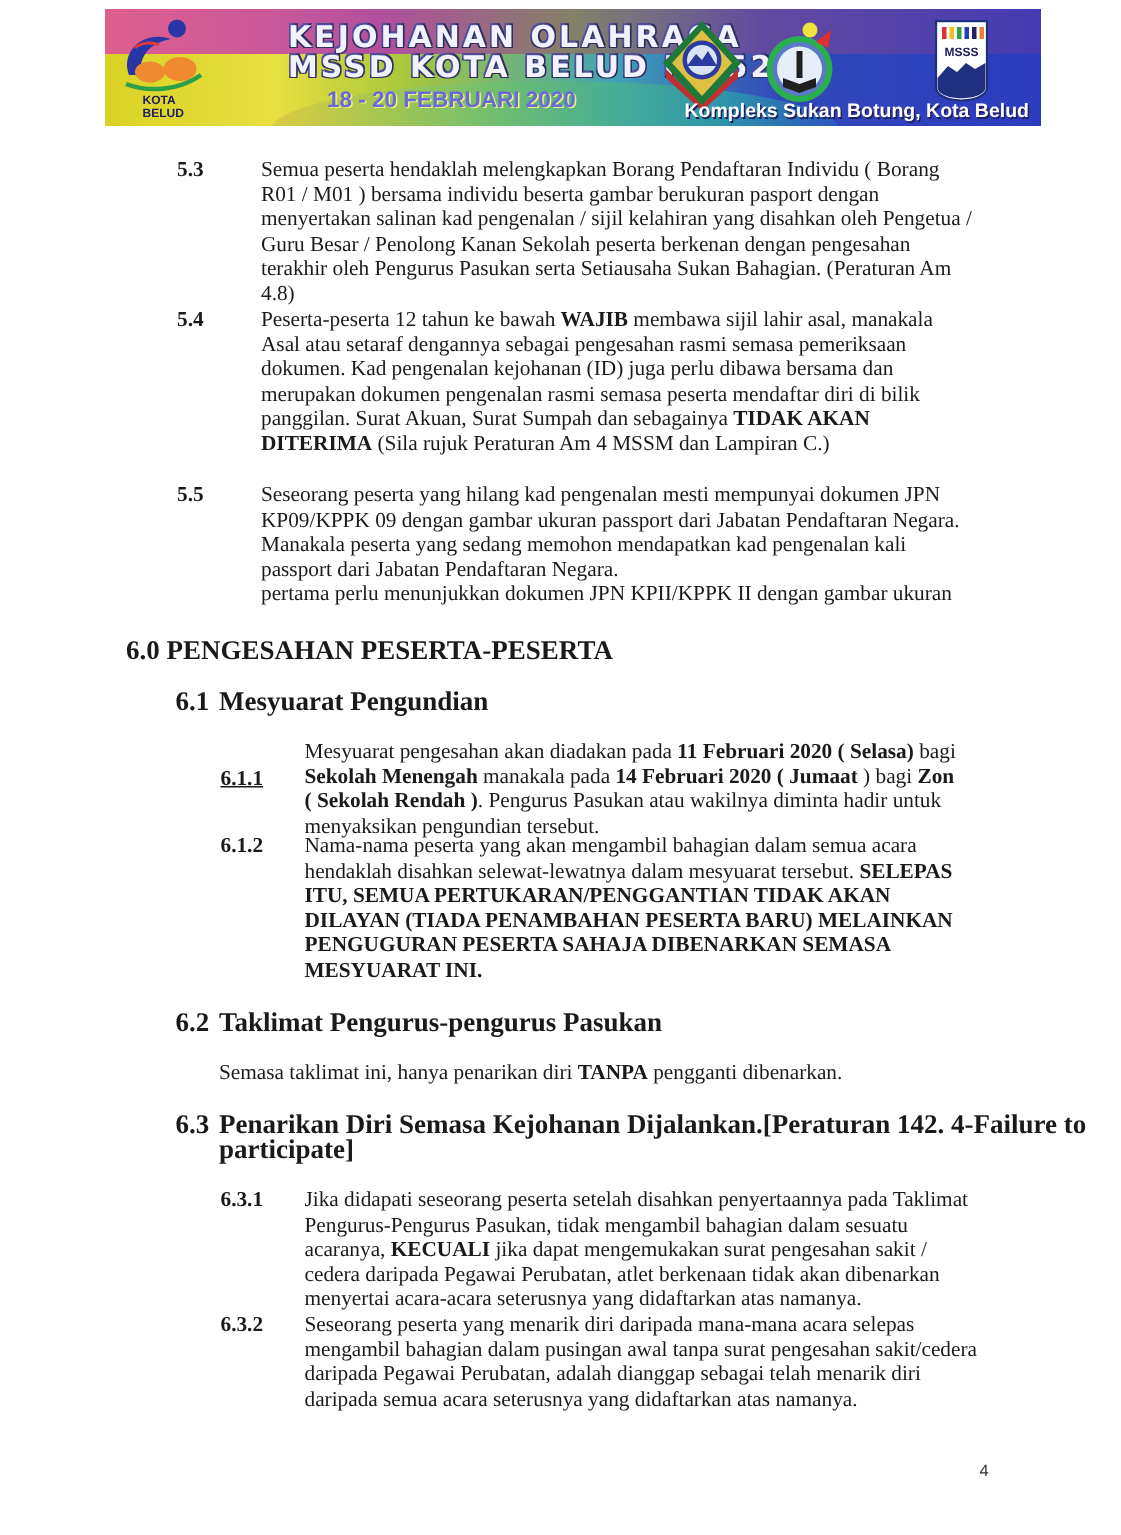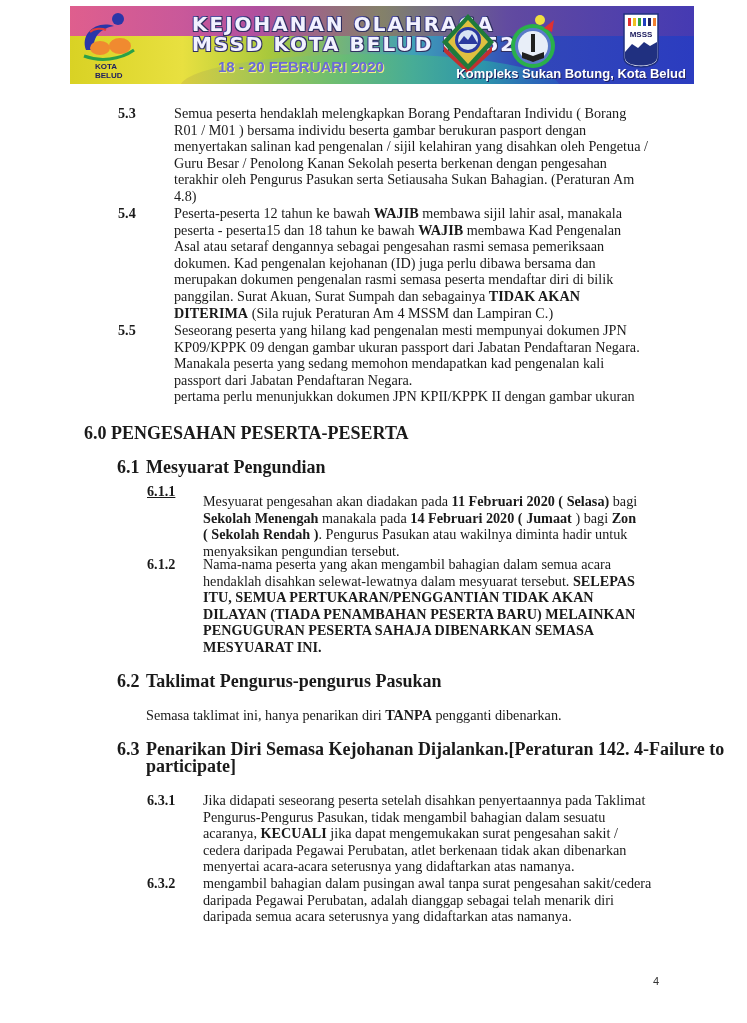--- a/index.html
+++ b/index.html
@@ -101,21 +101,20 @@
       <span class="ln"><span>Semua peserta hendaklah melengkapkan Borang Pendaftaran Individu ( Borang</span></span>
       <span class="ln"><span>R01 / M01 ) bersama individu beserta gambar berukuran pasport dengan</span></span>
       <span class="ln"><span>menyertakan salinan kad pengenalan / sijil kelahiran yang disahkan oleh Pengetua /</span></span>
       <span class="ln"><span>Guru Besar / Penolong Kanan Sekolah peserta berkenan dengan pengesahan</span></span>
       <span class="ln"><span>terakhir oleh Pengurus Pasukan serta Setiausaha Sukan Bahagian. (Peraturan Am</span></span>
       <span class="ln"><span>4.8)</span></span>
     </div>
     <div class="num" style="left: 118px; top: 205px;">5.4</div>
     <div class="para" style="left: 174px; top: 205px;">
       <span class="ln"><span>Peserta-peserta 12 tahun ke bawah </span><b>WAJIB</b><span> membawa sijil lahir asal, manakala</span></span>
-      <span class="ln"><span>peserta -  peserta15 dan 18 tahun ke bawah </span><b>WAJIB</b><span> membawa Kad Pengenalan</span></span>
       <span class="ln"><span>Asal atau setaraf dengannya sebagai pengesahan rasmi semasa pemeriksaan</span></span>
       <span class="ln"><span>dokumen. Kad pengenalan kejohanan (ID) juga perlu dibawa bersama dan</span></span>
       <span class="ln"><span>merupakan dokumen pengenalan rasmi semasa peserta mendaftar diri di bilik</span></span>
       <span class="ln"><span>panggilan. Surat Akuan, Surat Sumpah dan sebagainya </span><b>TIDAK AKAN</b></span>
       <span class="ln"><b>DITERIMA</b><span> (Sila rujuk Peraturan Am 4 MSSM dan Lampiran C.)</span></span>
     </div>
     <div class="num" style="left: 118px; top: 322px;">5.5</div>
     <div class="para" style="left: 174px; top: 322px;">
       <span class="ln"><span>Seseorang peserta yang hilang kad pengenalan mesti mempunyai dokumen JPN</span></span>
       <span class="ln"><span>KP09/KPPK 09 dengan gambar ukuran passport dari Jabatan Pendaftaran Negara.</span></span>
@@ -124,21 +123,21 @@
       <span class="ln"><span>pertama perlu menunjukkan dokumen JPN KPII/KPPK II dengan gambar ukuran</span></span>
     </div>
   </div>
 
 <div class="heading" style="left:84px; top:425px;">6.0 PENGESAHAN PESERTA-PESERTA</div>
 
 <div class="heading" style="left:117px; top:459px;">6.1</div>
 <div class="heading" style="left:146px; top:459px;">Mesyuarat Pengundian</div>
 
 <div id="section61">
-    <div class="num" style="left: 147px; top: 483px; text-decoration: underline;">6.1.1</div>
+    <div class="num" style="left: 147px; top: 511px; text-decoration: underline;">6.1.1</div>
     <div class="para" style="left: 203px; top: 493px;">
       <span class="ln"><span>Mesyuarat pengesahan akan diadakan pada </span><b>11 Februari 2020 ( Selasa)</b><span> bagi</span></span>
       <span class="ln"><b>Sekolah Menengah</b><span> manakala pada </span><b>14 Februari 2020 ( Jumaat</b><span> ) bagi </span><b>Zon</b></span>
       <span class="ln"><b>( Sekolah Rendah )</b><span>. Pengurus Pasukan atau wakilnya diminta hadir untuk</span></span>
       <span class="ln"><span>menyaksikan pengundian tersebut.</span></span>
     </div>
     <div class="num" style="left: 147px; top: 556px;">6.1.2</div>
     <div class="para" style="left: 203px; top: 556px;">
       <span class="ln"><span>Nama-nama peserta yang akan mengambil bahagian dalam semua acara</span></span>
       <span class="ln"><span>hendaklah disahkan selewat-lewatnya dalam mesyuarat tersebut. </span><b>SELEPAS</b></span>
@@ -163,19 +162,20 @@
     <div class="num" style="left: 147px; top: 792px;">6.3.1</div>
     <div class="para" style="left: 203px; top: 792px;">
       <span class="ln"><span>Jika didapati seseorang peserta setelah disahkan penyertaannya pada Taklimat</span></span>
       <span class="ln"><span>Pengurus-Pengurus Pasukan, tidak mengambil bahagian dalam sesuatu</span></span>
       <span class="ln"><span>acaranya, </span><b>KECUALI</b><span> jika dapat mengemukakan surat pengesahan sakit /</span></span>
       <span class="ln"><span>cedera daripada Pegawai Perubatan, atlet berkenaan tidak akan dibenarkan</span></span>
       <span class="ln"><span>menyertai acara-acara seterusnya yang didaftarkan atas namanya.</span></span>
     </div>
     <div class="num" style="left: 147px; top: 875px;">6.3.2</div>
     <div class="para" style="left: 203px; top: 875px;">
+      <span class="ln"><span>Seseorang peserta yang menarik diri daripada mana-mana acara selepas</span></span>
       <span class="ln"><span>mengambil bahagian dalam pusingan awal tanpa surat pengesahan sakit/cedera</span></span>
       <span class="ln"><span>daripada Pegawai Perubatan, adalah dianggap sebagai telah menarik diri</span></span>
       <span class="ln"><span>daripada semua acara seterusnya yang didaftarkan atas namanya.</span></span>
     </div>
   </div>
 
 <div class="page-number">4</div>
 
 </body></html>

